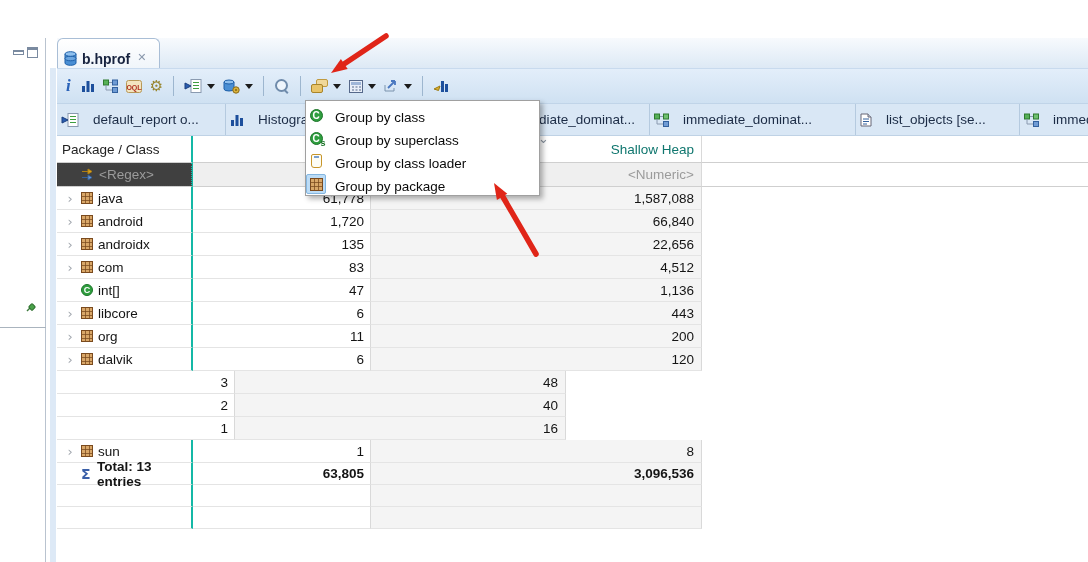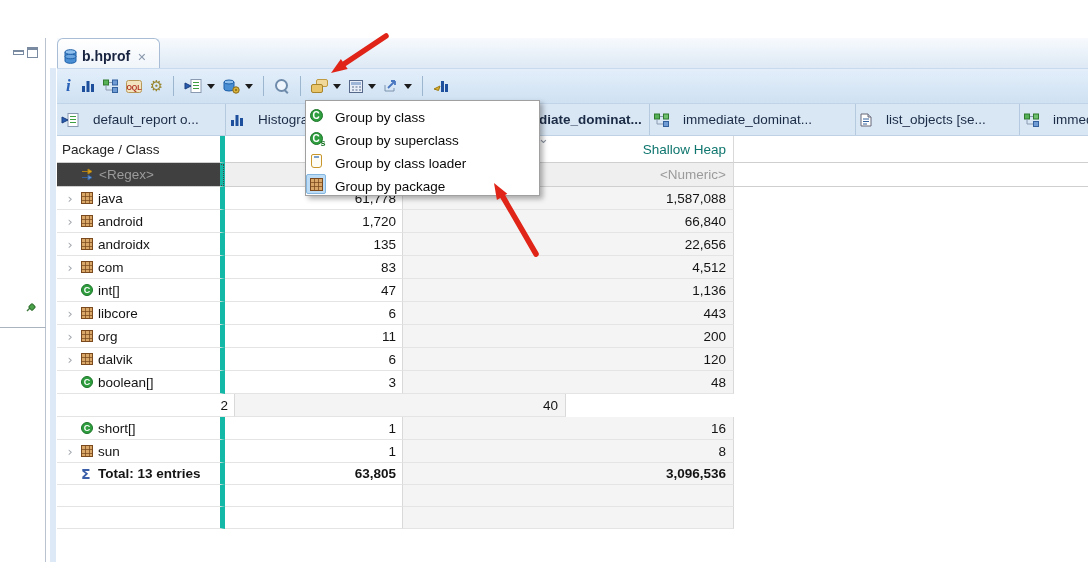--- a/index.html
+++ b/index.html
@@ -20,21 +20,21 @@
   
   #sash { position:absolute; left:50px; top:68px; width:6px; height:494px; background:#dde9f6; }
 
   
   #tab-band { position:absolute; left:57px; top:38px; width:1031px; height:30px;
               background:linear-gradient(#f7fafd,#dde9f5); }
   #editor-tab { position:absolute; left:0; top:0; width:103px; height:30px;
                 background:linear-gradient(#ffffff,#f0f5fa);
                 border:1px solid #a9bed6; border-bottom:none;
                 border-radius:6px 6px 0 0;
-                display:flex; align-items:flex-end; padding:4px 6px; gap:5px; }
+                display:flex; align-items:flex-start; padding:12px 6px; gap:5px; }
   #editor-tab .tab-title { font-size:14px; font-weight:bold; color:#17233f; white-space:nowrap; }
   #editor-tab .close { font-family:"DejaVu Sans",sans-serif; font-size:11px; color:#8a98ac; margin-left:2px; cursor:default; }
 
   
   #toolbar { position:absolute; left:57px; top:68px; width:1031px; height:36px;
              background:linear-gradient(#e3eefa,#cfe1f2);
              border-top:1px solid #c8daee; border-bottom:1px solid #c0d4e8;
              display:flex; align-items:center; padding-left:7px; gap:8px; }
   .tb-sep { width:1px; height:20px; background:#9db6cf; margin:0 2px; }
   .tb-btn { display:flex; align-items:center; gap:3px; }
@@ -48,31 +48,31 @@
   .magnifier::after { content:""; position:absolute; left:11px; top:11px; width:5px; height:2px;
                       background:#6f8bab; transform:rotate(45deg); transform-origin:0 0; }
 
   
   #view-tabbar { position:absolute; left:57px; top:104px; width:1031px; height:32px;
                  background:#d9e7f5; border-bottom:1px solid #bfd2e5; display:flex; }
   .vtab { height:100%; display:flex; align-items:center; gap:14px; padding-left:4px;
           border-right:1px solid #b5cadf; overflow:hidden; white-space:nowrap; }
   .vtab:nth-child(1){ width:169px; }
   .vtab:nth-child(2){ width:312px; }
-  .vtab:nth-child(3){ width:112px; padding-left:1px;font-weight:bold; }
+  .vtab:nth-child(3){ width:112px; padding-left:1px; }
   .vtab:nth-child(4){ width:206px; }
   .vtab:nth-child(5){ width:164px; }
   .vtab:nth-child(6){ width:68px; border-right:none; }
   .vt-label { font-size:13.5px; color:#1b2b45; }
 
   
   #grid { position:absolute; left:57px; top:136px; width:1031px; height:416px; background:#fff; }
   .row { display:flex; width:100%; }
-  .c1 { width:168px; display:flex; align-items:center;
-        border-right:5px solid #14b8a6; border-bottom:1px solid #e4e4e4; }
+  .c1 { width:136px; display:flex; align-items:center;
+        border-right:2px solid #14b8a6; border-bottom:1px solid #e4e4e4; }
   .c2 { width:178px; display:flex; align-items:center; justify-content:flex-end; padding-right:6px;
         border-right:1px solid #d9d9d9; border-bottom:1px solid #e4e4e4; }
   .c3 { width:331px; display:flex; align-items:center; justify-content:flex-end; padding-right:7px;
         border-right:1px solid #d9d9d9; border-bottom:1px solid #e4e4e4; background:#f4f4f4; }
   .c4 { flex:1; }
   .row { font-size:13.5px; color:#141414; }
 
   #hdr-row { height:27px; }
   #hdr-row .c1,#hdr-row .c2,#hdr-row .c3 { background:#fff; border-bottom:1px solid #cfcfcf; }
   #hdr-row .c4 { border-bottom:1px solid #cfcfcf; }
@@ -411,42 +411,32 @@
         <span class="exp">›</span>
         <span class="row-icon ic-package"></span>
         <span class="row-label">dalvik</span>
       </div>
       <div class="c2">6</div>
       <div class="c3">120</div>
       <div class="c4"></div>
     </div>
 
     <div class="row data-row">
-      <div class="c1">
-        <span class="exp"></span>
-        <span class="row-icon ic-class"></span>
-        <span class="row-label">boolean[]</span>
-      </div>
       <div class="c2">3</div>
       <div class="c3">48</div>
       <div class="c4"></div>
     </div>
 
     <div class="row data-row">
       <div class="c2">2</div>
       <div class="c3">40</div>
       <div class="c4"></div>
     </div>
 
     <div class="row data-row">
-      <div class="c1">
-        <span class="exp"></span>
-        <span class="row-icon ic-class"></span>
-        <span class="row-label">short[]</span>
-      </div>
       <div class="c2">1</div>
       <div class="c3">16</div>
       <div class="c4"></div>
     </div>
 
     <div class="row data-row">
       <div class="c1">
         <span class="exp">›</span>
         <span class="row-icon ic-package"></span>
         <span class="row-label">sun</span>

